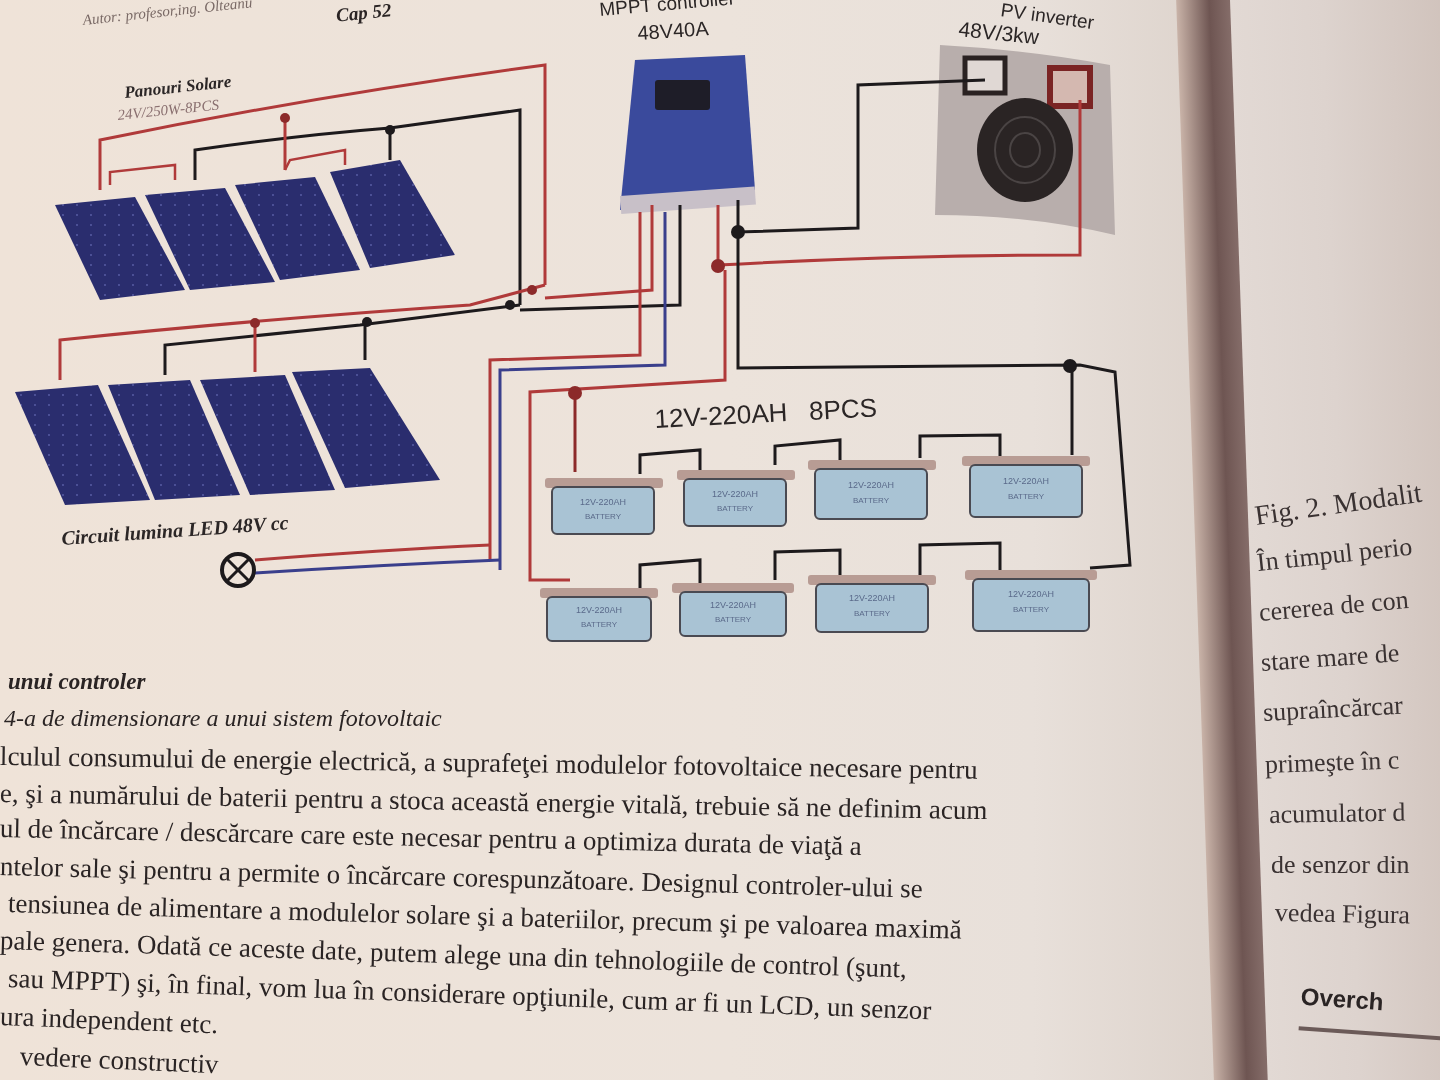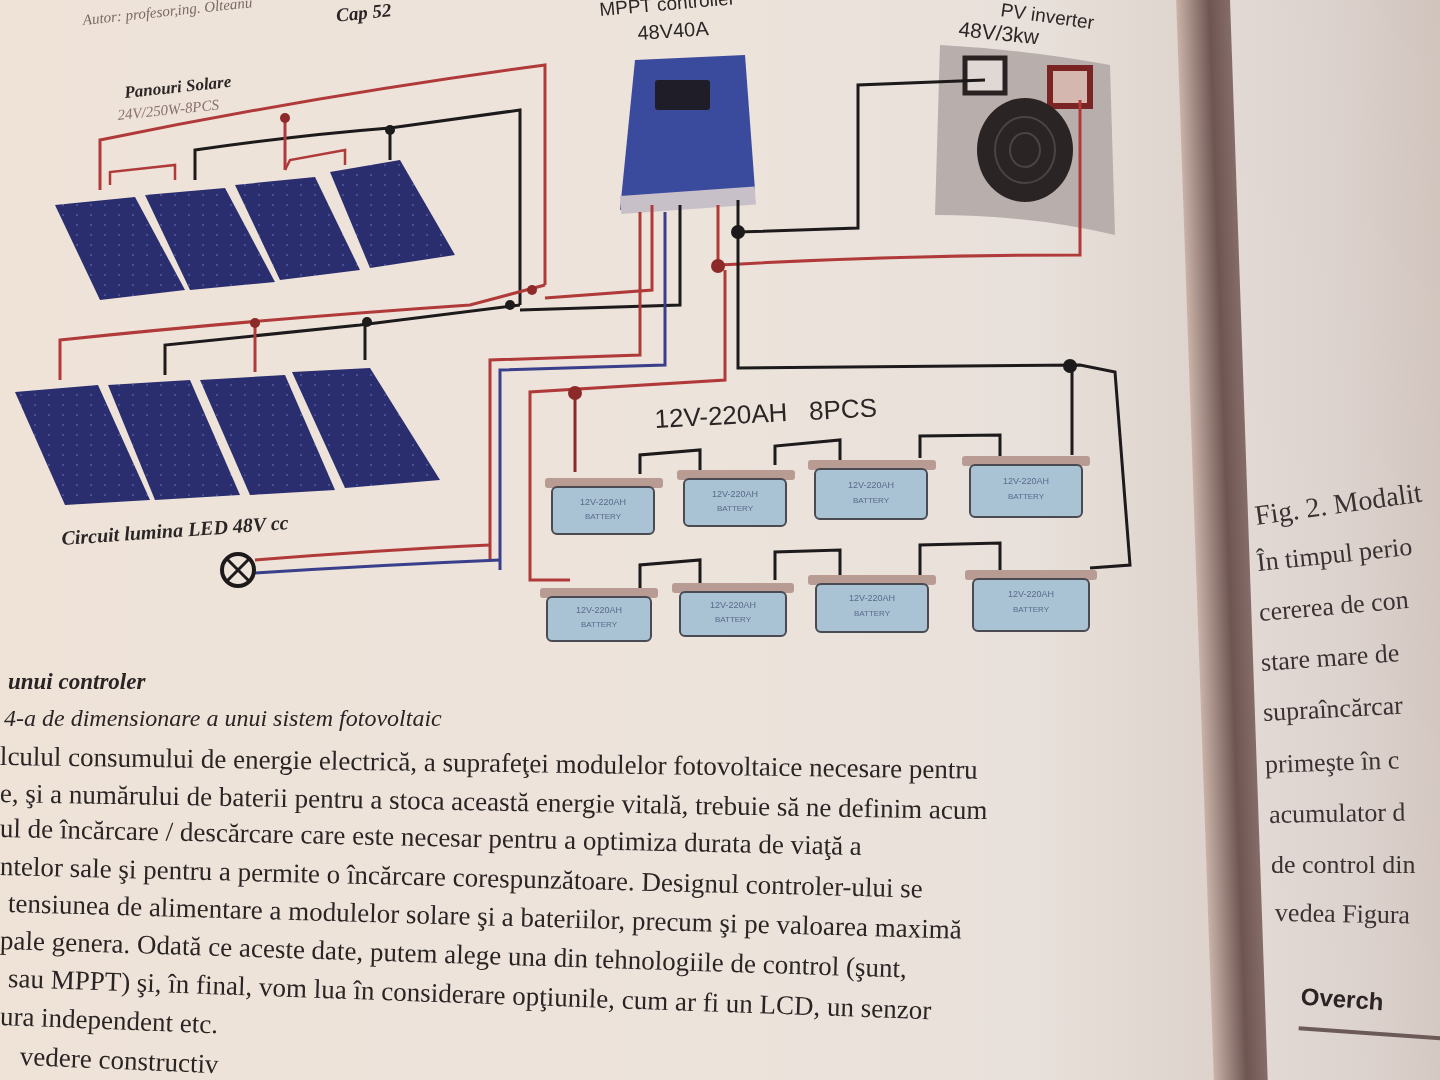--- a/index.html
+++ b/index.html
@@ -235,16 +235,16 @@
 </div>
 
 <div class="right-col">
   <div class="line" style="left:0;top:0;transform:rotate(-8deg);font-size:28px;">Fig. 2. Modalit</div>
   <div class="line" style="left:2px;top:48px;transform:rotate(-6deg);">În timpul perio</div>
   <div class="line" style="left:4px;top:98px;transform:rotate(-5deg);">cererea de con</div>
   <div class="line" style="left:6px;top:148px;transform:rotate(-4deg);">stare mare de</div>
   <div class="line" style="left:8px;top:198px;transform:rotate(-3deg);">supraîncărcar</div>
   <div class="line" style="left:10px;top:250px;transform:rotate(-2deg);">primeşte în c</div>
   <div class="line" style="left:14px;top:300px;transform:rotate(-1deg);">acumulator d</div>
-  <div class="line" style="left:16px;top:350px;">de control din</div>
+  <div class="line" style="left:16px;top:350px;">de senzor din</div>
   <div class="line" style="left:20px;top:398px;transform:rotate(1deg);">vedea Figura</div>
 </div>
 <div class="overch">Overch</div>
 
 </body></html>

